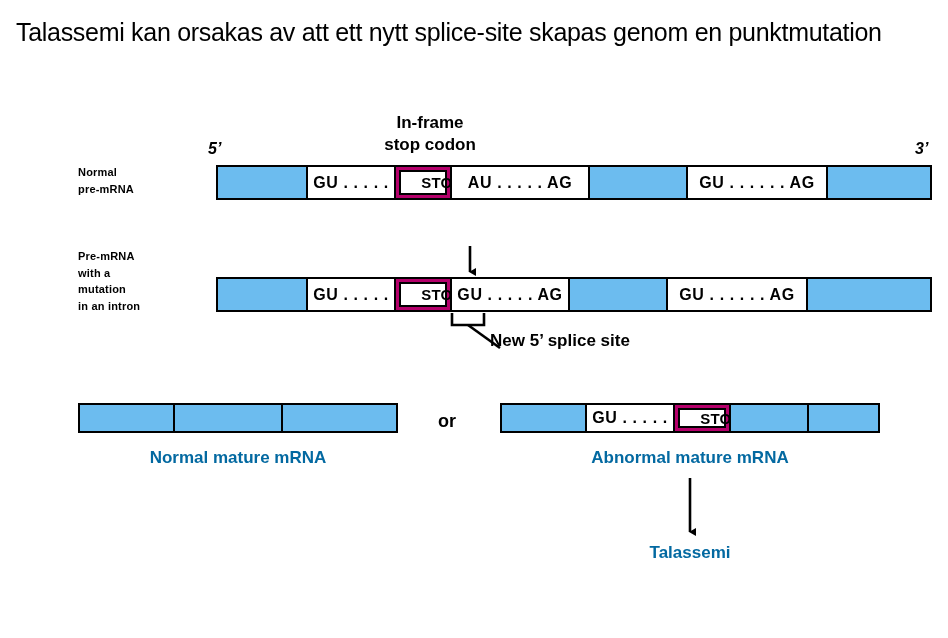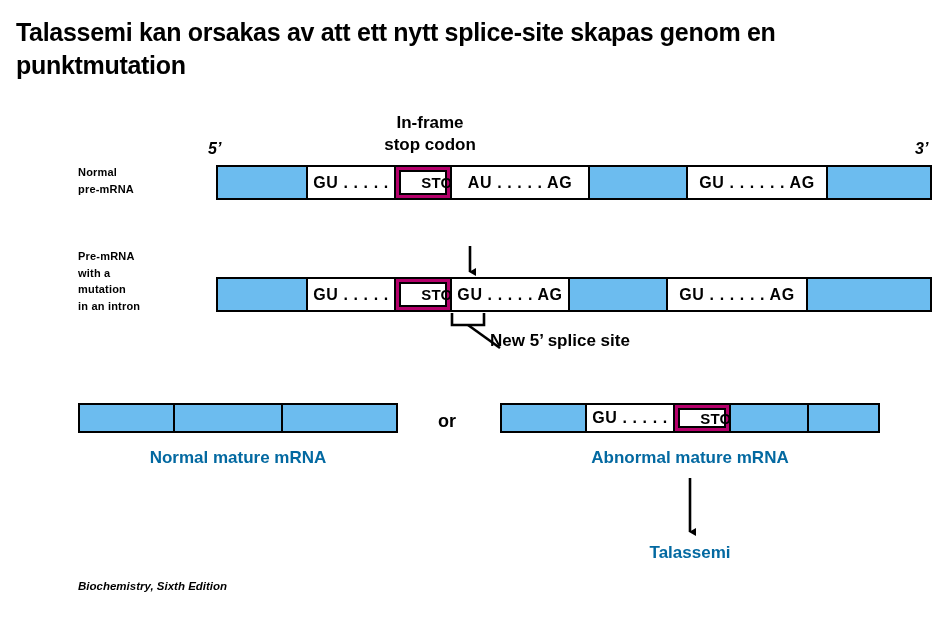--- a/index.html
+++ b/index.html
@@ -16,21 +16,21 @@
     color: #000000;
   }
 
   
   #slide-title {
     position: absolute;
     left: 16px;
     top: 16px;
     width: 900px;
     font-size: 25px;
-    font-weight: bold;
+    font-weight: normal;
     line-height: 1.32;
     letter-spacing: -0.3px;
     color: #000;
   }
 
   
   .row-label {
     position: absolute;
     font-size: 11px;
     font-weight: bold;
@@ -219,14 +219,13 @@
     <path d="M452,313 L452,325 L484,325 L484,313"></path>
     <line x1="468" y1="325" x2="500" y2="348"></line>
   </g>
 
   <g>
     <line x1="690" y1="478" x2="690" y2="532" stroke="#000" stroke-width="2.6" marker-end="url(#arrowhead)"></line>
   </g>
 </svg>
 
 <div id="figure-credit">
-  <div class="cr2">Biochemistry, Sixth Edition</div>
 </div>
 
 </body></html>

